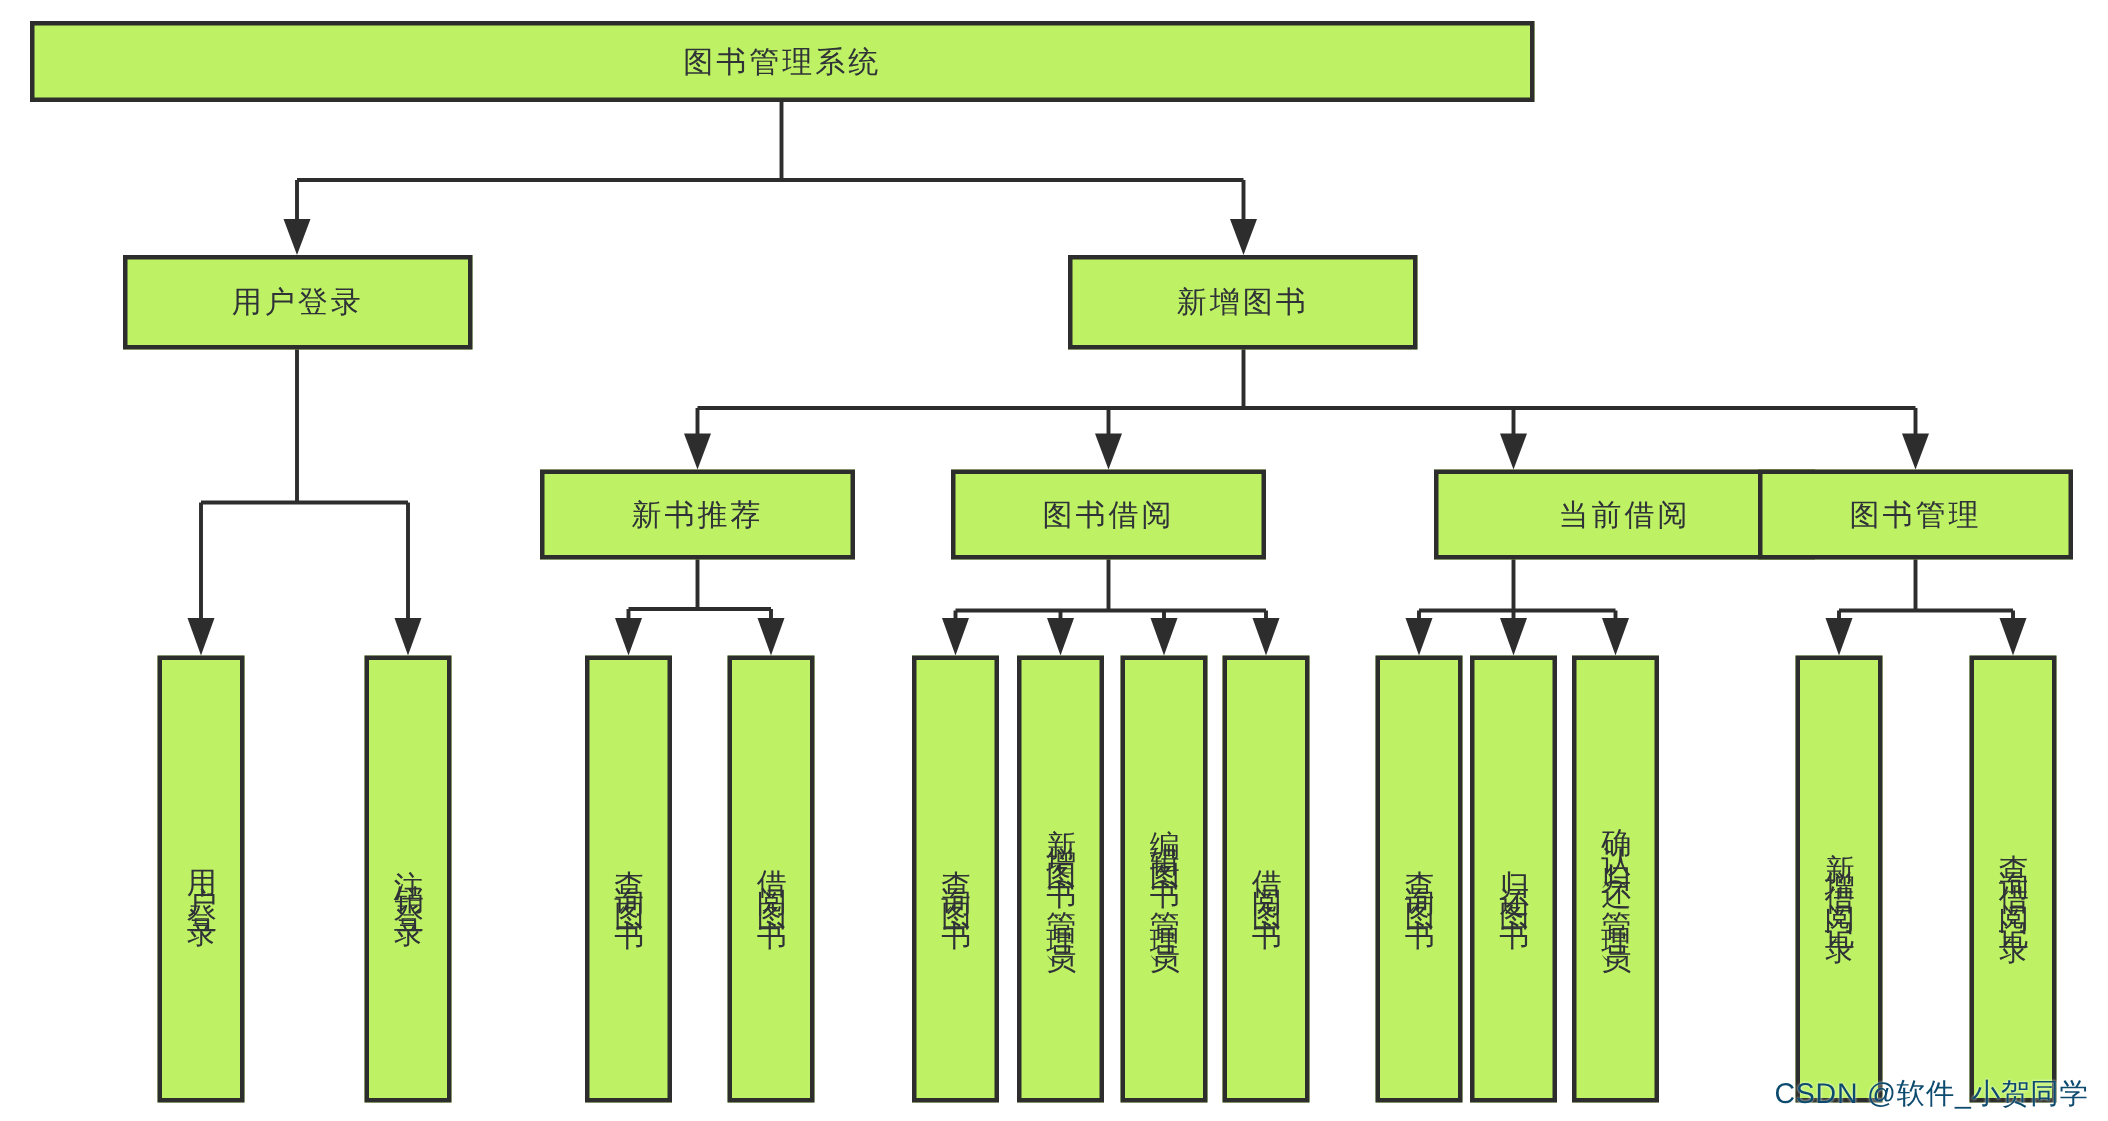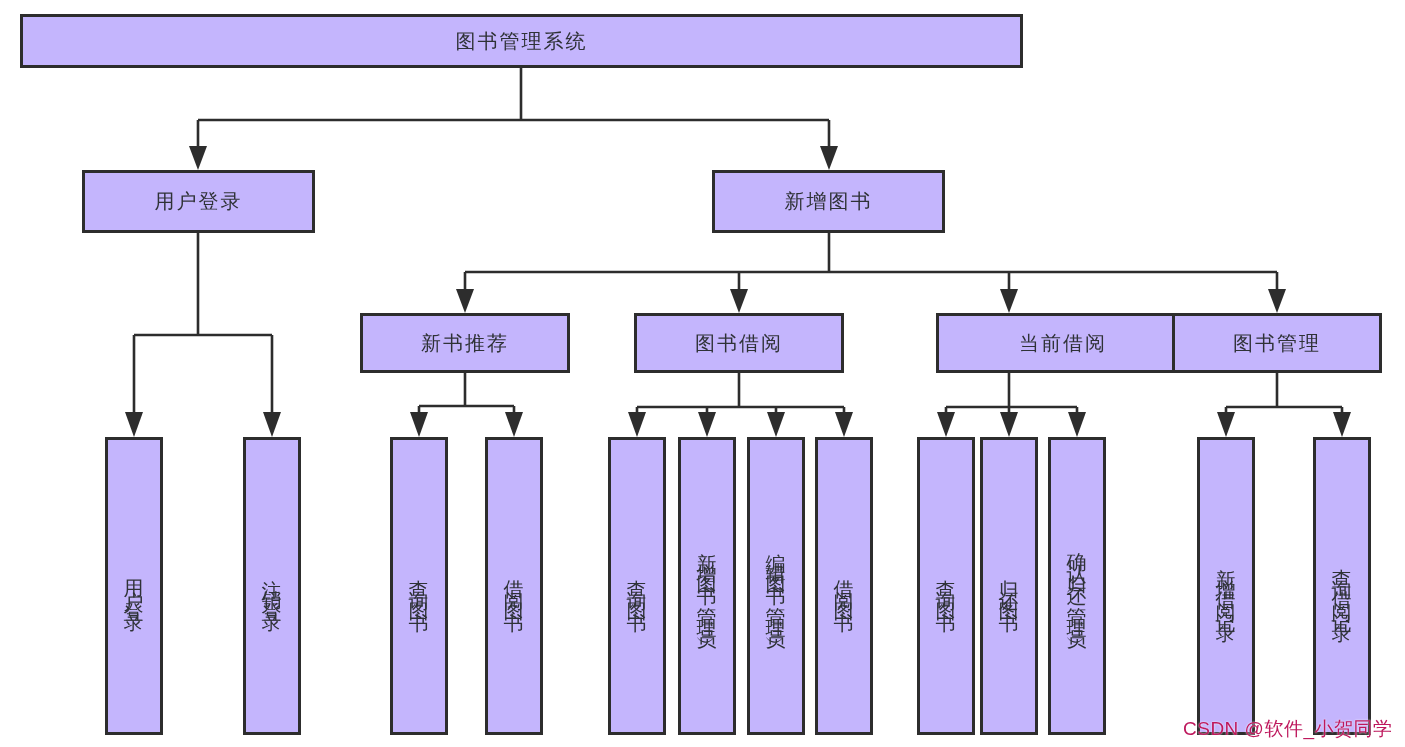--- a/index.html
+++ b/index.html
@@ -4,33 +4,33 @@
 <style>
   html,body{margin:0;padding:0;}
   body{
     width:1405px;height:747px;position:relative;background:#ffffff;
     font-family:"Liberation Sans","DejaVu Sans",sans-serif;
     color:#2f3237;overflow:hidden;
   }
   .stage{position:absolute;left:0;top:0;width:1405px;height:747px;}
   svg.wires{position:absolute;left:0;top:0;z-index:1;}
   .node{
-    position:absolute;background:#c4b5fd;border:3px solid #2d2d2d;
+    position:absolute;background:#bef264;border:3px solid #2d2d2d;
     box-sizing:border-box;z-index:2;
     display:flex;align-items:center;justify-content:center;
   }
   .hbox{font-size:20px;letter-spacing:2px;white-space:nowrap;}
   .vbox{width:58px;height:298px;}
   .vbox .vtext{
     writing-mode:vertical-rl;text-orientation:mixed;
     font-size:20px;letter-spacing:11px;line-height:52px;
   }
   .watermark{
     position:absolute;z-index:3;left:1183px;top:716px;
-    font-size:19px;letter-spacing:0.5px;color:#be185d;
+    font-size:19px;letter-spacing:0.5px;color:#0c4a6e;
     text-shadow:0 0 2px #ffffff;white-space:nowrap;
   }
 </style>
 </head>
 <body>
 
 <div class="stage">
 
   <svg class="wires" width="1405" height="747" viewBox="0 0 1405 747" aria-hidden="true">
     <g stroke="#2d2d2d" stroke-width="2.6" fill="none">
@@ -75,21 +75,21 @@
     </g>
   </svg>
 
   <div class="node hbox" style="left:20px;top:14px;width:1003px;height:54px">图书管理系统</div>
 
   <div class="node hbox" style="left:82px;top:170px;width:233px;height:63px">用户登录</div>
   <div class="node hbox" style="left:712px;top:170px;width:233px;height:63px">新增图书</div>
 
   <div class="node hbox" style="left:360px;top:313px;width:210px;height:60px">新书推荐</div>
   <div class="node hbox" style="left:634px;top:313px;width:210px;height:60px">图书借阅</div>
-  <div class="node hbox" style="left:936px;top:313px;width:254px;height:60px">当前借阅</div>
+  <div class="node hbox" style="left:956px;top:313px;width:254px;height:60px">当前借阅</div>
   <div class="node hbox" style="left:1172px;top:313px;width:210px;height:60px">图书管理</div>
 
   <div class="node vbox" style="left:105px;top:437px">
     <span class="vtext">用户登录</span>
   </div>
   <div class="node vbox" style="left:243px;top:437px">
     <span class="vtext">注销登录</span>
   </div>
 
   <div class="node vbox" style="left:390px;top:437px">

